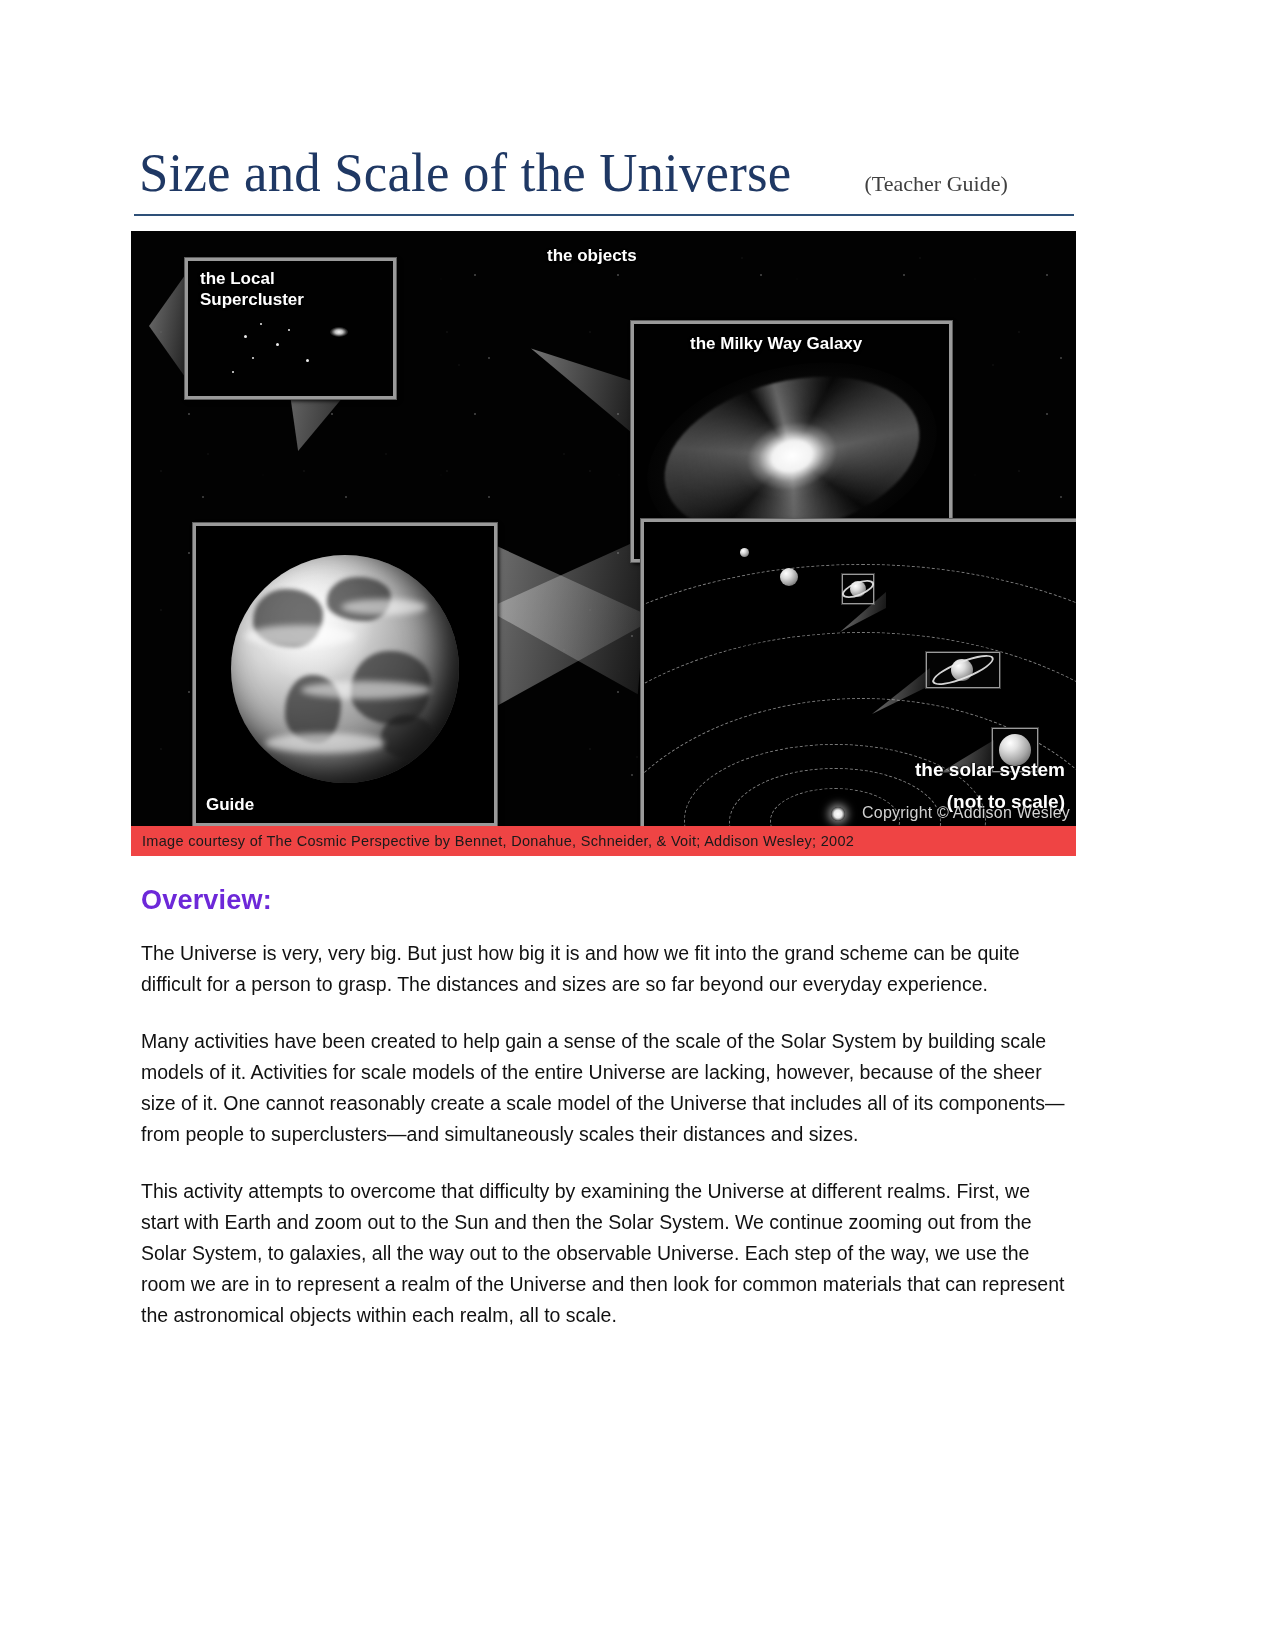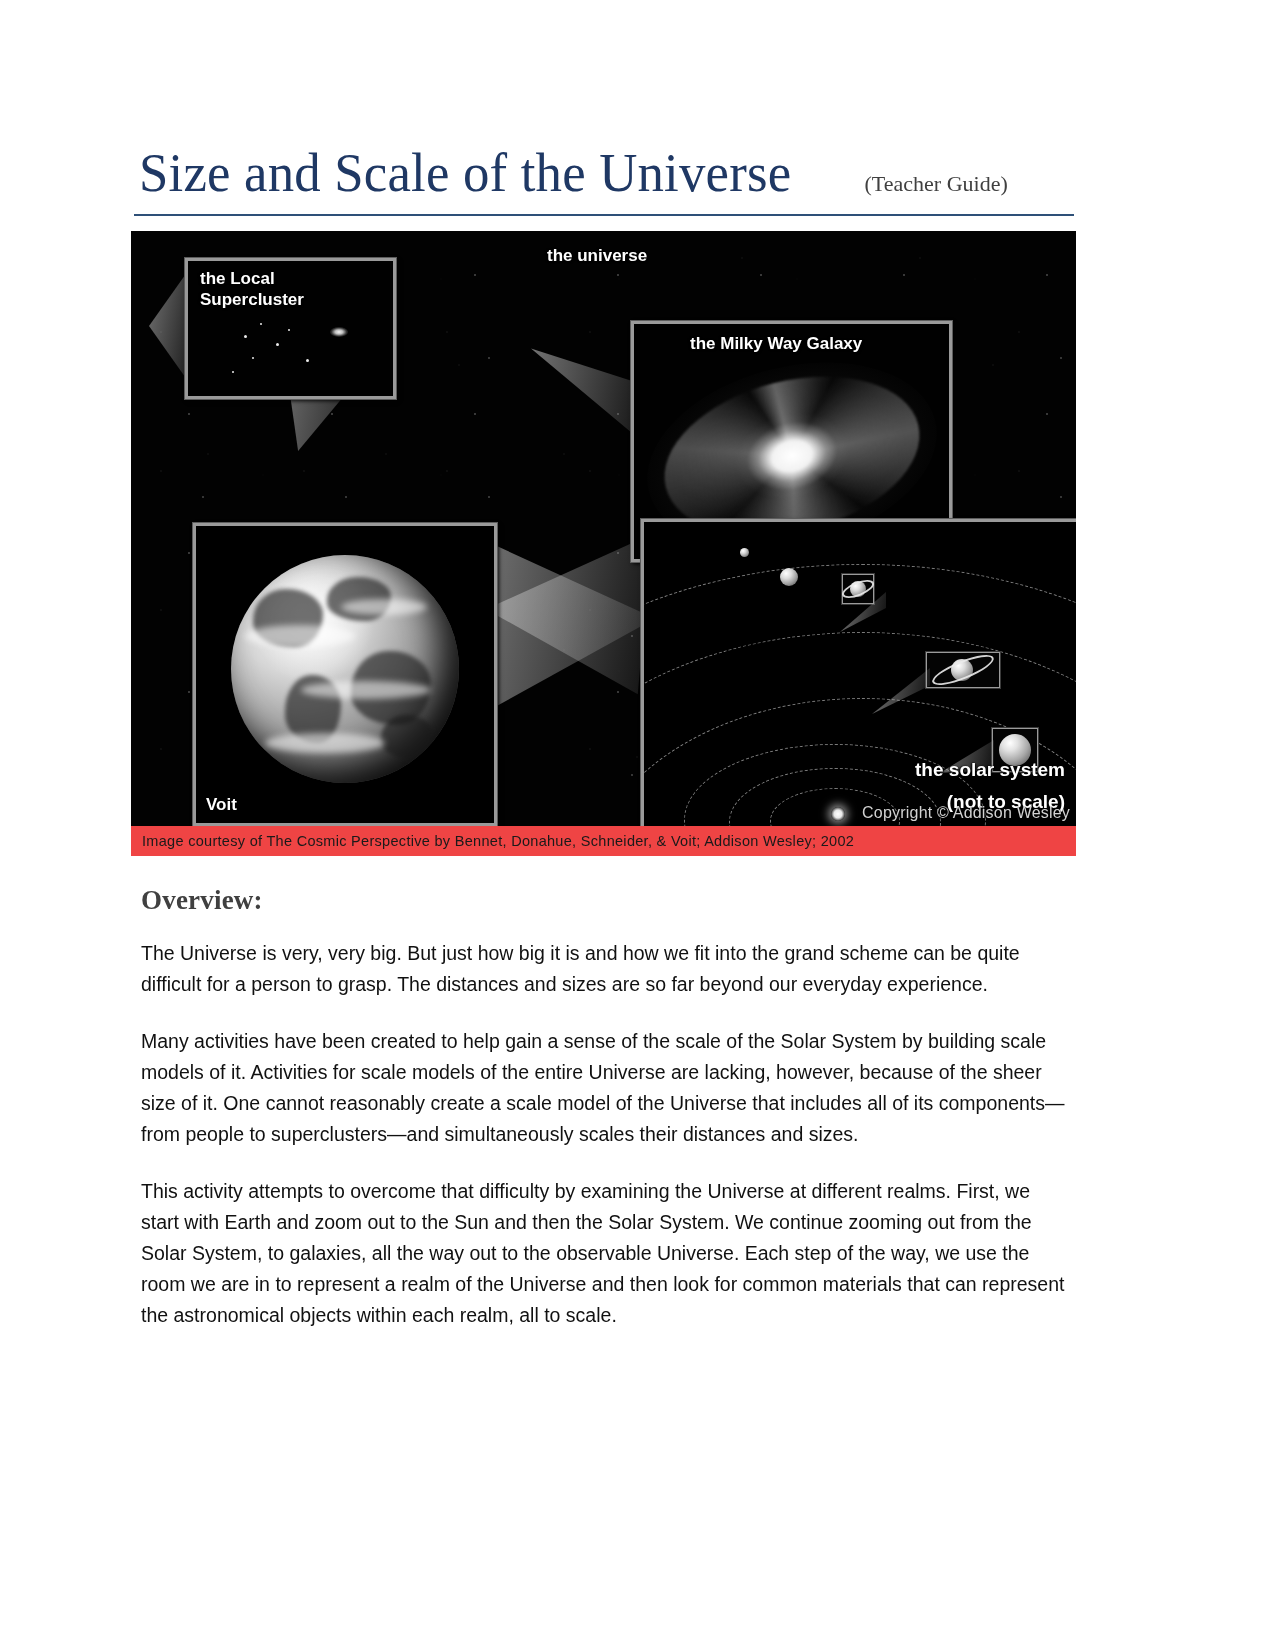--- a/index.html
+++ b/index.html
@@ -294,24 +294,24 @@
     padding-left: 11px;
     box-sizing: border-box;
     white-space: nowrap;
   }
 
   
   .section-heading {
     position: absolute;
     left: 141px;
     top: 885px;
-    font-family: Liberation Serif, serif;
+    font-family: Liberation Sans, sans-serif;
     font-weight: bold;
     font-size: 27px;
-    color: #404040;
+    color: #6d28d9;
     letter-spacing: 0.2px;
   }
   .body-text {
     position: absolute;
     left: 141px;
     top: 938px;
     width: 930px;
     font-family: "Liberation Sans", sans-serif;
     font-size: 19.5px;
     line-height: 31px;
@@ -346,21 +346,21 @@
                   clip-path: polygon(100% 22%, 0% 0%, 18% 100%);"></div>
       <div class="cone" style="left:400px; top:108px; width:112px; height:120px;
                   clip-path: polygon(0% 8%, 100% 38%, 100% 86%);"></div>
       <div class="cone" style="left:352px; top:300px; width:172px; height:175px;
                   clip-path: polygon(100% 50%, 0% 5%, 8% 100%);"></div>
       <div class="cone" style="left:355px; top:300px; width:165px; height:170px;
                   clip-path: polygon(0% 46%, 100% 2%, 92% 96%);"></div>
       <div class="cone" style="left:560px; top:260px; width:230px; height:58px;
                   clip-path: polygon(48% 0%, 100% 100%, 0% 100%);"></div>
 
-      <div class="panel-label label-universe">the universe</div>
+      <div class="panel-label label-universe">the objects</div>
 
       <div class="panel" id="panel-supercluster">
         <div class="starfield layer3" style="opacity:.6"></div>
         <div class="dot-star" style="left:56px; top:74px;  width:3px; height:3px;"></div>
         <div class="dot-star" style="left:72px; top:62px;  width:2px; height:2px;"></div>
         <div class="dot-star" style="left:88px; top:82px;  width:3px; height:3px;"></div>
         <div class="dot-star" style="left:64px; top:96px;  width:2px; height:2px;"></div>
         <div class="dot-star" style="left:100px; top:68px; width:2px; height:2px;"></div>
         <div class="dot-star" style="left:44px; top:110px; width:2px; height:2px;"></div>
         <div class="dot-star" style="left:118px; top:98px; width:3px; height:3px;"></div>
@@ -382,21 +382,21 @@
           <div class="continent" style="left:22px;  top:34px;  width:70px;  height:58px;"></div>
           <div class="continent" style="left:96px;  top:22px;  width:64px;  height:44px;"></div>
           <div class="continent" style="left:120px; top:96px;  width:80px;  height:74px;"></div>
           <div class="continent" style="left:54px;  top:120px; width:56px;  height:68px;"></div>
           <div class="continent" style="left:150px; top:160px; width:52px;  height:44px;"></div>
           <div class="cloudband" style="left:14px;  top:70px;  width:110px; height:22px;"></div>
           <div class="cloudband" style="left:70px;  top:126px; width:130px; height:18px;"></div>
           <div class="cloudband" style="left:34px;  top:178px; width:120px; height:20px;"></div>
           <div class="cloudband" style="left:110px; top:44px;  width:86px;  height:16px;"></div>
         </div>
-        <div class="panel-label" style="left:10px; bottom:8px;">Voit</div>
+        <div class="panel-label" style="left:10px; bottom:8px;">Guide</div>
       </div>
 
       <div class="panel" id="panel-solar">
         <div class="starfield layer3" style="opacity:.2"></div>
 
         <div class="orbit" style="width:820px; height:520px; top:42px;"></div>
         <div class="orbit" style="width:700px; height:470px; top:110px;"></div>
         <div class="orbit" style="width:560px; height:400px; top:176px;"></div>
         <div class="orbit" style="width:300px; height:150px; top:222px; left:44%;"></div>
         <div class="orbit" style="width:210px; height:106px; top:246px; left:44%;"></div>

